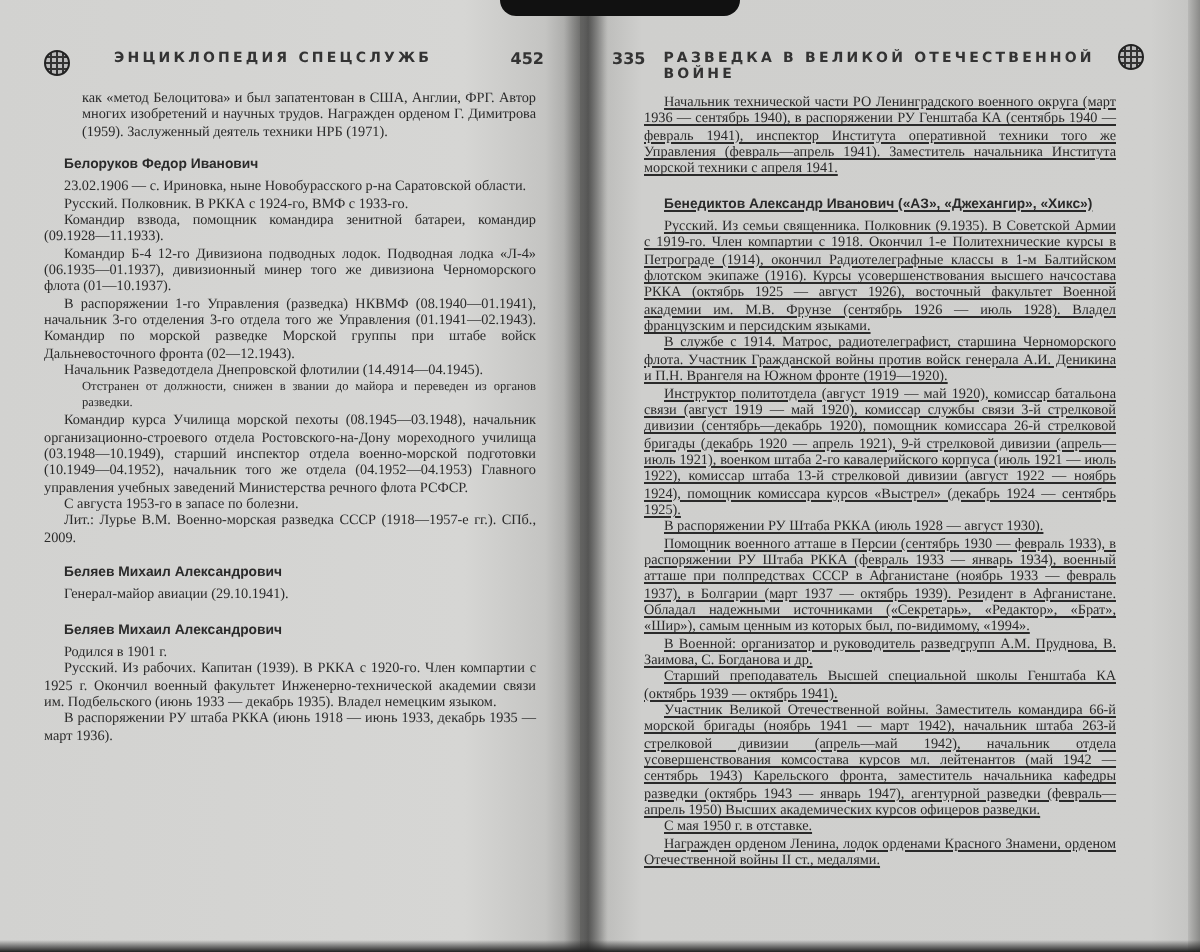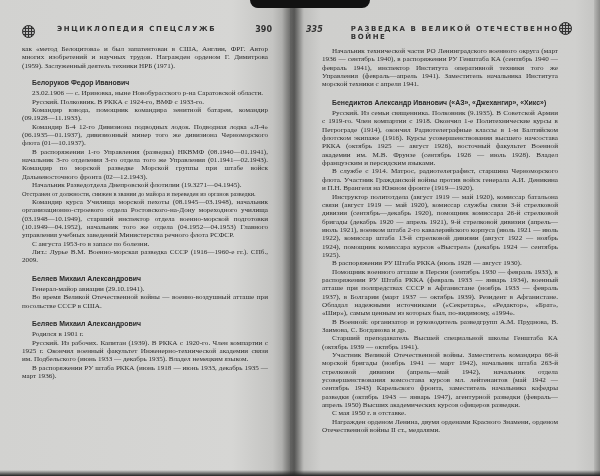--- a/index.html
+++ b/index.html
@@ -49,71 +49,70 @@
       repeating-linear-gradient(0deg, transparent 0 2px, #333 2px 3px),
       repeating-linear-gradient(90deg, transparent 0 2px, #333 2px 3px);
     background-color: #bbb;
   }
   .page-left .globe-icon { margin-right: 22px; }
   .page-right .globe-icon { position: absolute; right: 14px; top: -3px; }
 
   .head-title { flex: 1; }
   .page-num { font-size: 8px; letter-spacing: 0; }
   .page-left .page-num { margin-left: auto; }
-  .page-right .page-num { margin-right: 28px; font-style: italic; }
+  .page-right .page-num { margin-right: 9px; }
 
   .text-col {
     position: absolute; font-size: 7.15px; line-height: 8.35px;
     text-align: justify; hyphens: manual;
   }
   .page-left .text-col { left: 22px; top: 45px; width: 246px; }
-  .page-right .text-col { left: 32px; top: 47px; width: 236px; }
+  .page-right .text-col { left: 32px; top: 47px; width: 236px; text-decoration: underline; }
 
   .p { text-indent: 10px; }
-  .p.noindent { text-indent: 0; }
+  .p.noindent { text-indent: 0; margin-left: 19px; }
   .small { font-size: 6.3px; }
   .entry-title {
     font-weight: bold; font-family: "Liberation Sans", sans-serif; font-size: 6.9px;
     text-indent: 10px; margin-top: 10px; margin-bottom: 2px;
   }
   .entry-title.first { margin-top: 9px; }
 </style>
 </head>
 <body>
 
 <div class="spread">
 
   <div class="page page-left">
     <div class="running-head">
       <span class="globe-icon"></span>
       <span class="head-title">ЭНЦИКЛОПЕДИЯ СПЕЦСЛУЖБ</span>
-      <span class="page-num">390</span>
+      <span class="page-num">452</span>
     </div>
 
     <div class="text-col">
       <p class="p noindent">как «метод Белоцитова» и был запатентован в США, Англии, ФРГ. Автор многих изобретений и научных трудов. Награжден орденом Г. Димитрова (1959). Заслуженный деятель техники НРБ (1971).</p>
 
       <div>
         <div class="entry-title first">Белоруков Федор Иванович</div>
         <p class="p">23.02.1906 — с. Ириновка, ныне Новобурасского р-на Саратовской области.</p>
         <p class="p">Русский. Полковник. В РККА с 1924-го, ВМФ с 1933-го.</p>
         <p class="p">Командир взвода, помощник командира зенитной батареи, командир (09.1928—11.1933).</p>
         <p class="p">Командир Б-4 12-го Дивизиона подводных лодок. Подводная лодка «Л-4» (06.1935—01.1937), дивизионный минер того же дивизиона Черноморского флота (01—10.1937).</p>
         <p class="p">В распоряжении 1-го Управления (разведка) НКВМФ (08.1940—01.1941), начальник 3-го отделения 3-го отдела того же Управления (01.1941—02.1943). Командир по морской разведке Морской группы при штабе войск Дальневосточного фронта (02—12.1943).</p>
-        <p class="p">Начальник Разведотдела Днепровской флотилии (19.3271—04.1945).</p>
+        <p class="p">Начальник Разведотдела Днепровской флотилии (14.4914—04.1945).</p>
         <p class="p noindent small">Отстранен от должности, снижен в звании до майора и переведен из органов разведки.</p>
         <p class="p">Командир курса Училища морской пехоты (08.1945—03.1948), начальник организационно-строевого отдела Ростовского-на-Дону мореходного училища (03.1948—10.1949), старший инспектор отдела военно-морской подготовки (10.1949—04.1952), начальник того же отдела (04.1952—04.1953) Главного управления учебных заведений Министерства речного флота РСФСР.</p>
         <p class="p">С августа 1953-го в запасе по болезни.</p>
-        <p class="p">Лит.: Лурье В.М. Военно-морская разведка СССР (1916—1960-е гг.). СПб., 2009.</p>
+        <p class="p">Лит.: Лурье В.М. Военно-морская разведка СССР (1918—1957-е гг.). СПб., 2009.</p>
       </div>
 
       <div>
         <div class="entry-title">Беляев Михаил Александрович</div>
         <p class="p">Генерал-майор авиации (29.10.1941).</p>
-        <p class="p">Во время Великой Отечественной войны — военно-воздушный атташе при посольстве СССР в США.</p>
       </div>
 
       <div>
         <div class="entry-title">Беляев Михаил Александрович</div>
         <p class="p">Родился в 1901 г.</p>
         <p class="p">Русский. Из рабочих. Капитан (1939). В РККА с 1920-го. Член компартии с 1925 г. Окончил военный факультет Инженерно-технической академии связи им. Подбельского (июнь 1933 — декабрь 1935). Владел немецким языком.</p>
         <p class="p">В распоряжении РУ штаба РККА (июнь 1918 — июнь 1933, декабрь 1935 — март 1936).</p>
       </div>
     </div>
   </div>
@@ -132,21 +131,21 @@
         <div class="entry-title">Бенедиктов Александр Иванович («АЗ», «Джехангир», «Хикс»)</div>
         <p class="p">Русский. Из семьи священника. Полковник (9.1935). В Советской Армии с 1919-го. Член компартии с 1918. Окончил 1-е Политехнические курсы в Петрограде (1914), окончил Радиотелеграфные классы в 1-м Балтийском флотском экипаже (1916). Курсы усовершенствования высшего начсостава РККА (октябрь 1925 — август 1926), восточный факультет Военной академии им. М.В. Фрунзе (сентябрь 1926 — июль 1928). Владел французским и персидским языками.</p>
         <p class="p">В службе с 1914. Матрос, радиотелеграфист, старшина Черноморского флота. Участник Гражданской войны против войск генерала А.И. Деникина и П.Н. Врангеля на Южном фронте (1919—1920).</p>
         <p class="p">Инструктор политотдела (август 1919 — май 1920), комиссар батальона связи (август 1919 — май 1920), комиссар службы связи 3-й стрелковой дивизии (сентябрь—декабрь 1920), помощник комиссара 26-й стрелковой бригады (декабрь 1920 — апрель 1921), 9-й стрелковой дивизии (апрель—июль 1921), военком штаба 2-го кавалерийского корпуса (июль 1921 — июль 1922), комиссар штаба 13-й стрелковой дивизии (август 1922 — ноябрь 1924), помощник комиссара курсов «Выстрел» (декабрь 1924 — сентябрь 1925).</p>
         <p class="p">В распоряжении РУ Штаба РККА (июль 1928 — август 1930).</p>
         <p class="p">Помощник военного атташе в Персии (сентябрь 1930 — февраль 1933), в распоряжении РУ Штаба РККА (февраль 1933 — январь 1934), военный атташе при полпредствах СССР в Афганистане (ноябрь 1933 — февраль 1937), в Болгарии (март 1937 — октябрь 1939). Резидент в Афганистане. Обладал надежными источниками («Секретарь», «Редактор», «Брат», «Шир»), самым ценным из которых был, по-видимому, «1994».</p>
         <p class="p">В Военной: организатор и руководитель разведгрупп А.М. Пруднова, В. Заимова, С. Богданова и др.</p>
         <p class="p">Старший преподаватель Высшей специальной школы Генштаба КА (октябрь 1939 — октябрь 1941).</p>
         <p class="p">Участник Великой Отечественной войны. Заместитель командира 66-й морской бригады (ноябрь 1941 — март 1942), начальник штаба 263-й стрелковой дивизии (апрель—май 1942), начальник отдела усовершенствования комсостава курсов мл. лейтенантов (май 1942 — сентябрь 1943) Карельского фронта, заместитель начальника кафедры разведки (октябрь 1943 — январь 1947), агентурной разведки (февраль—апрель 1950) Высших академических курсов офицеров разведки.</p>
         <p class="p">С мая 1950 г. в отставке.</p>
-        <p class="p">Награжден орденом Ленина, двумя орденами Красного Знамени, орденом Отечественной войны II ст., медалями.</p>
+        <p class="p">Награжден орденом Ленина, лодок орденами Красного Знамени, орденом Отечественной войны II ст., медалями.</p>
       </div>
     </div>
   </div>
 
   <div class="gutter-shadow"></div>
   <div class="top-edge"></div>
   <div class="right-edge"></div>
   <div class="bottom-edge"></div>
 </div>
 

